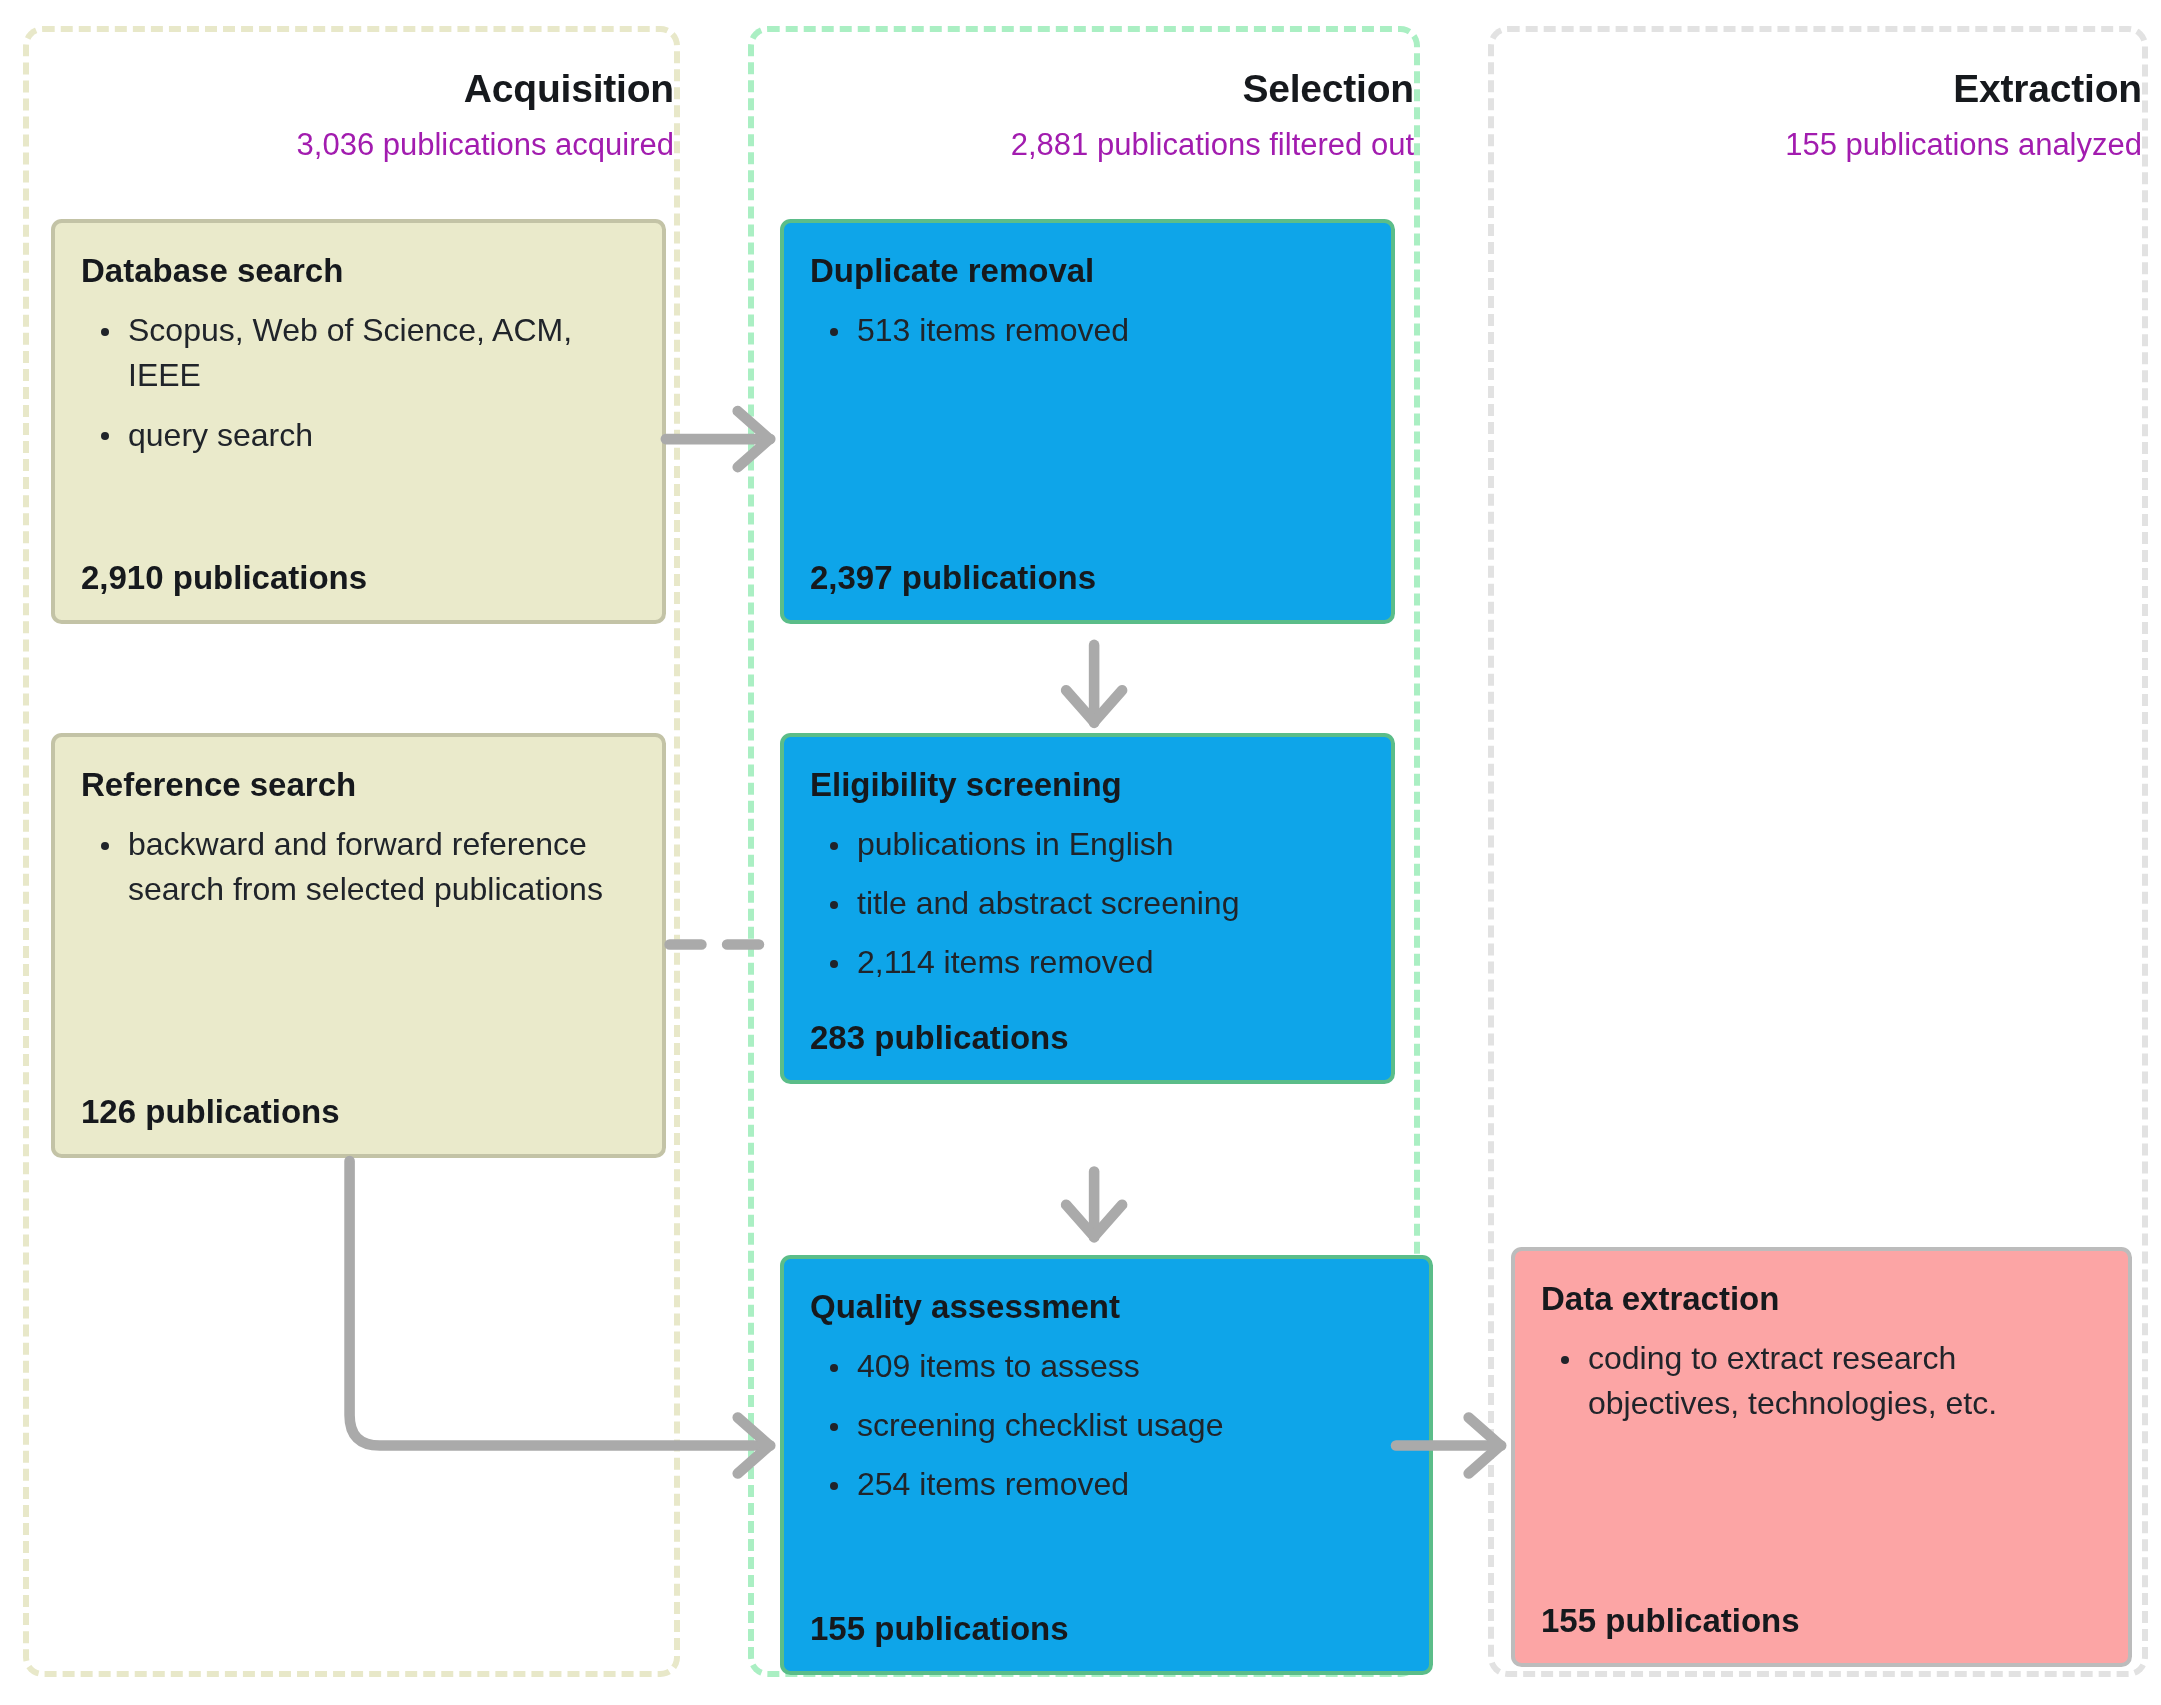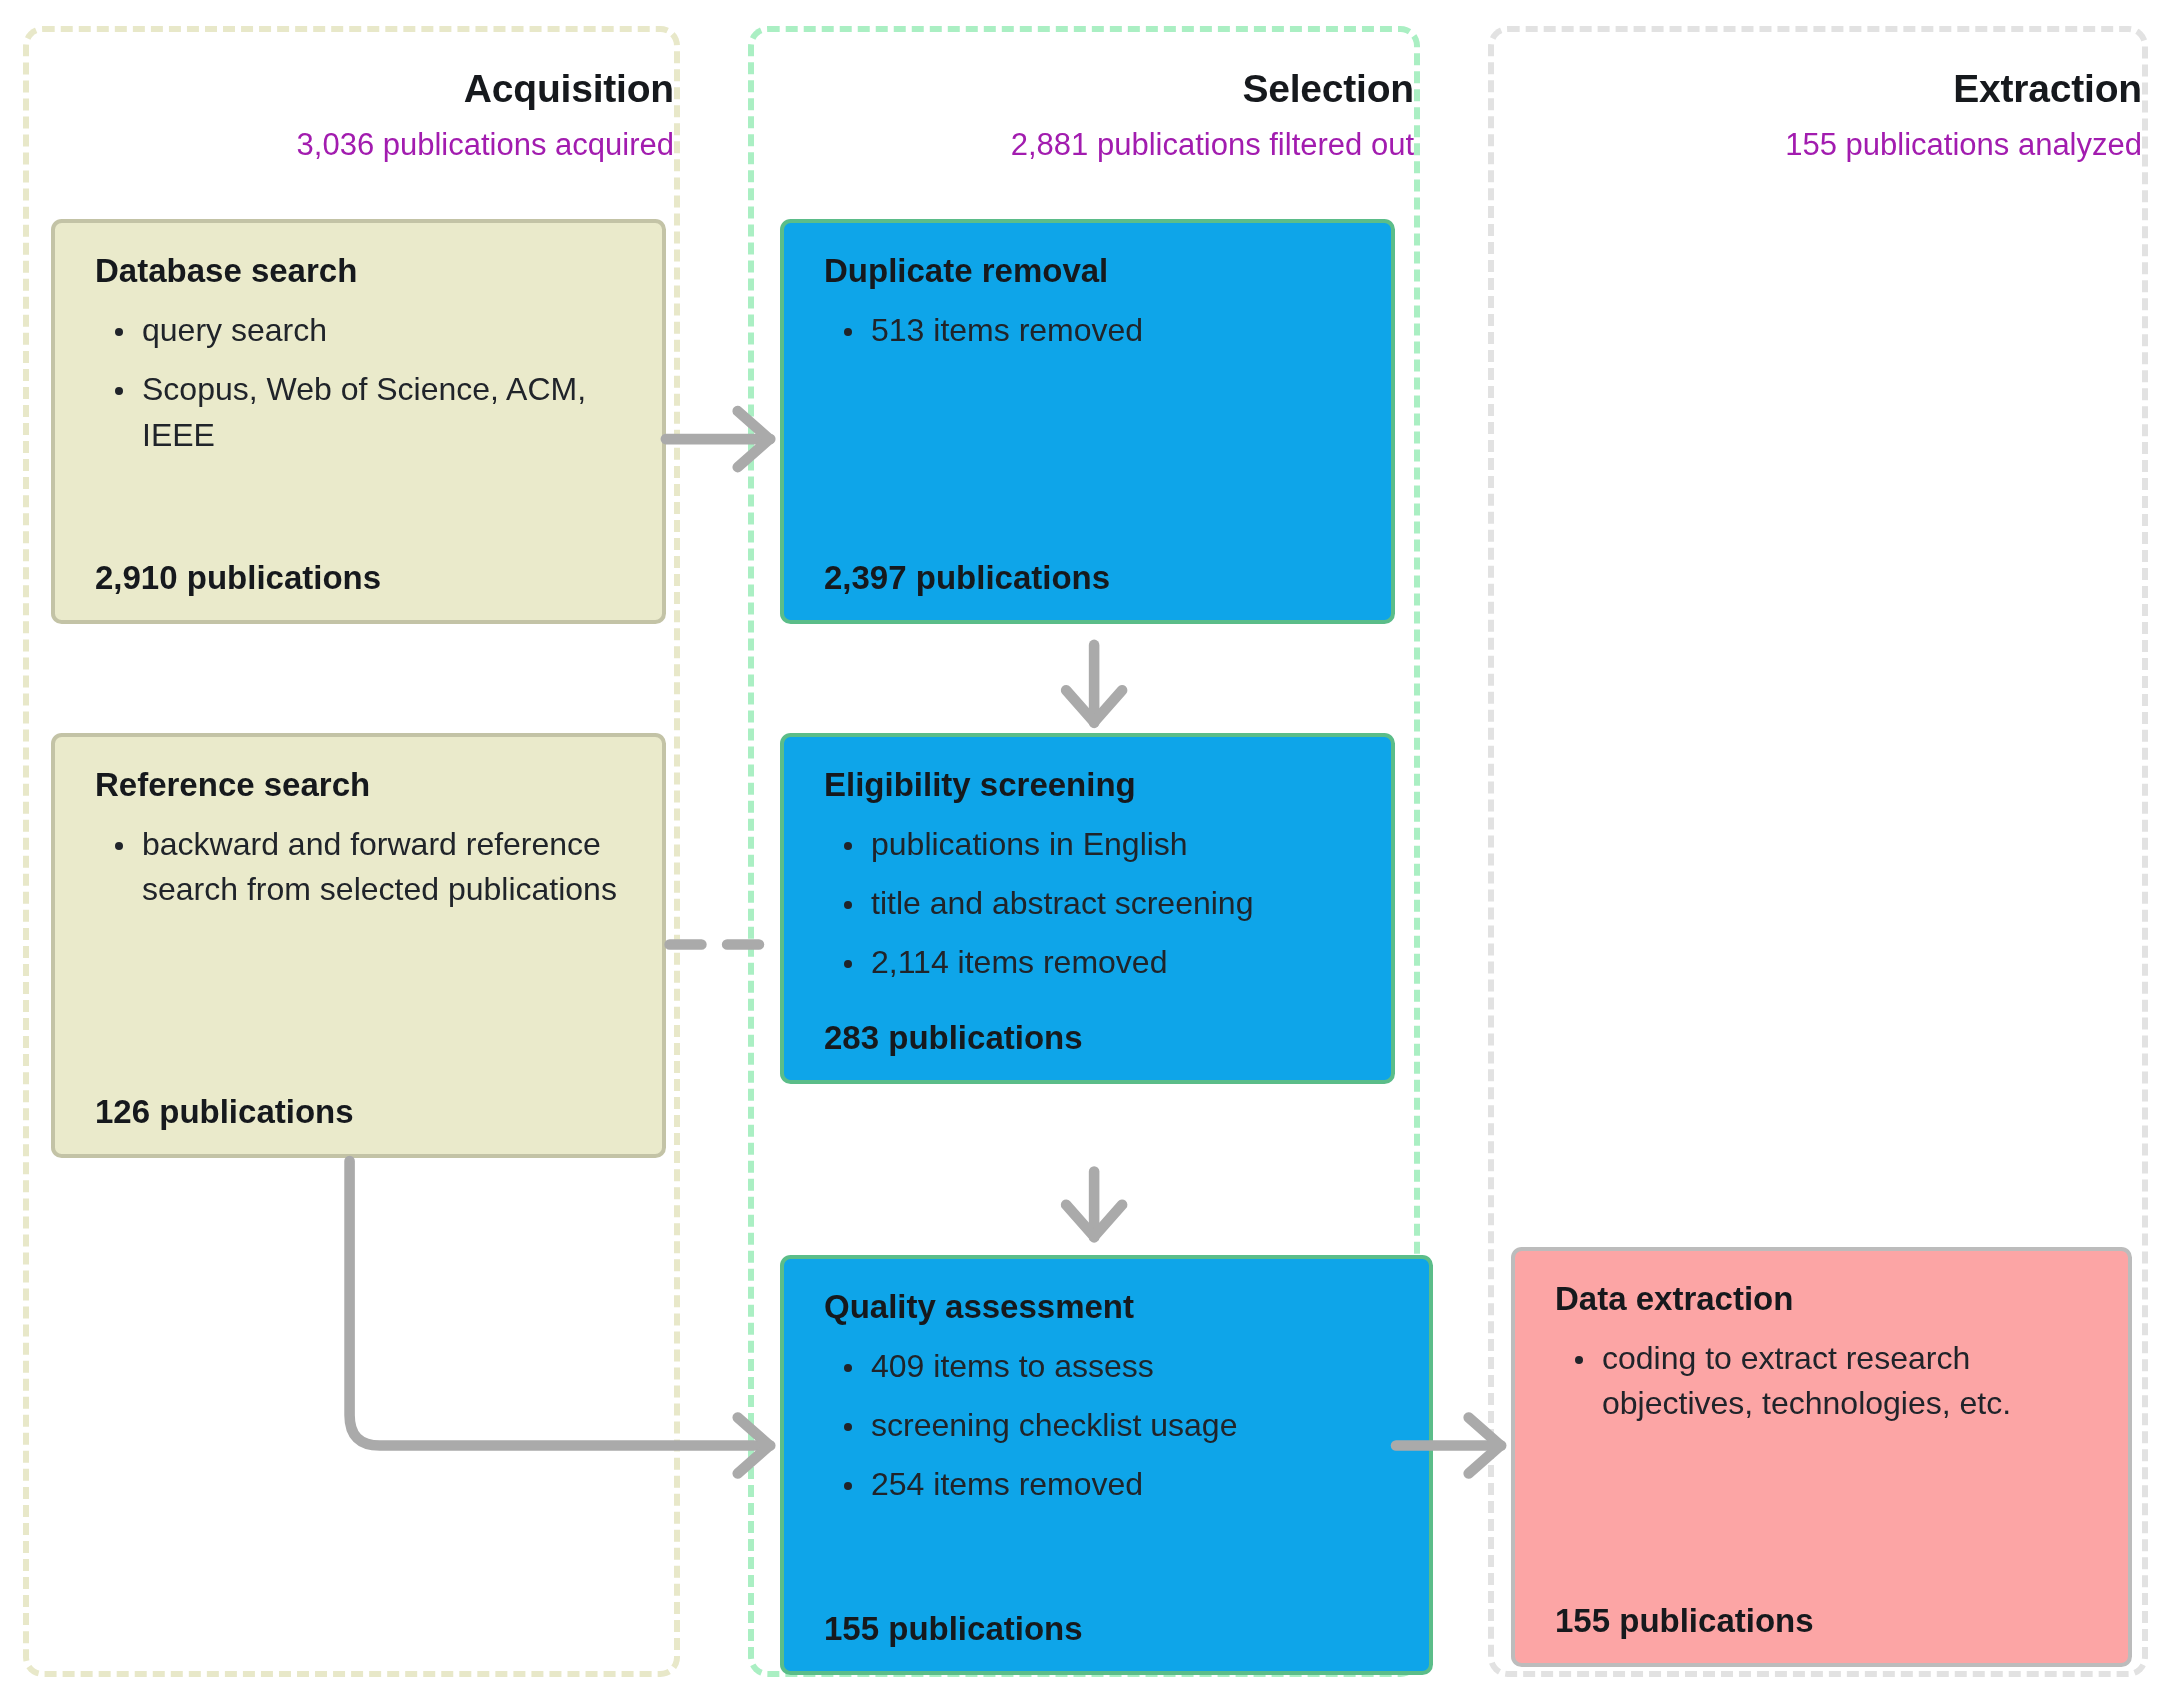--- a/index.html
+++ b/index.html
@@ -72,21 +72,21 @@
     line-height: 1.1;
   }
 
   
   .card {
     position: absolute;
     box-sizing: border-box;
     border-radius: 10.6px;
     border-width: 4.5px;
     border-style: solid;
-    padding: 29px 26px 23px 40px;
+    padding: 29px 26px 23px 26px;
     display: flex;
     flex-direction: column;
   }
   .card.beige  { background: #eaeacb; border-color: #c3c3a6; }
   .card.green  { background: #0ea5e9; border-color: #5bbd89; }
   .card.gray   { background: #fca5a5; border-color: #bcbcbc; }
 
   .card-title {
     font-size: 33px;
     font-weight: bold;
@@ -152,22 +152,22 @@
   <div class="phase phase-acquisition">
     <div class="phase-head">
       <div class="phase-title">Acquisition</div>
       <div class="phase-sub">3,036 publications acquired</div>
     </div>
   </div>
 
   <div class="card beige card-db">
     <div class="card-title">Database search</div>
     <ul class="card-list">
+      <li>Scopus, Web of Science, ACM, IEEE</li>
       <li>query search</li>
-      <li>Scopus, Web of Science, ACM, IEEE</li>
     </ul>
     <div class="card-count">2,910 publications</div>
   </div>
 
   <div class="card beige card-ref">
     <div class="card-title">Reference search</div>
     <ul class="card-list">
       <li>backward and forward reference search from selected publications</li>
     </ul>
     <div class="card-count">126 publications</div>

